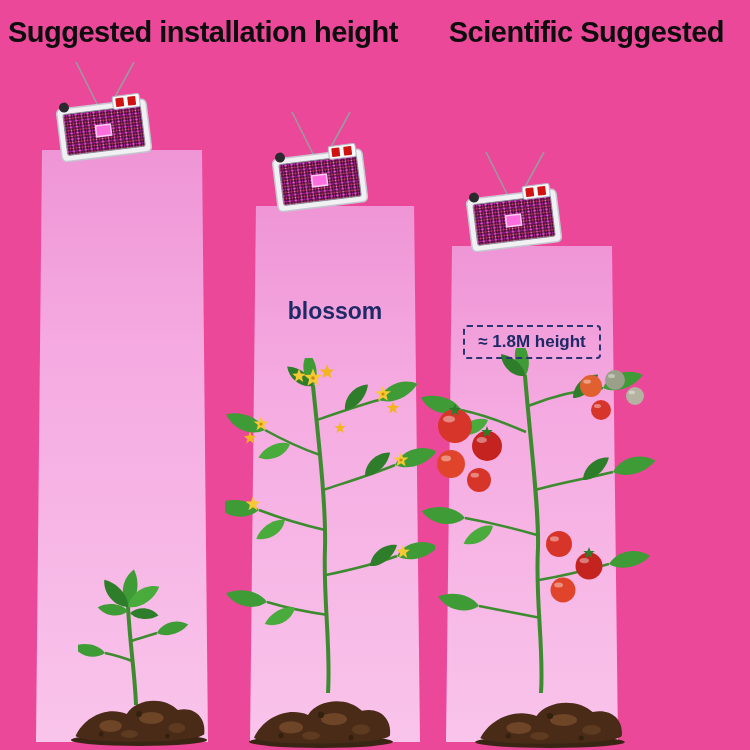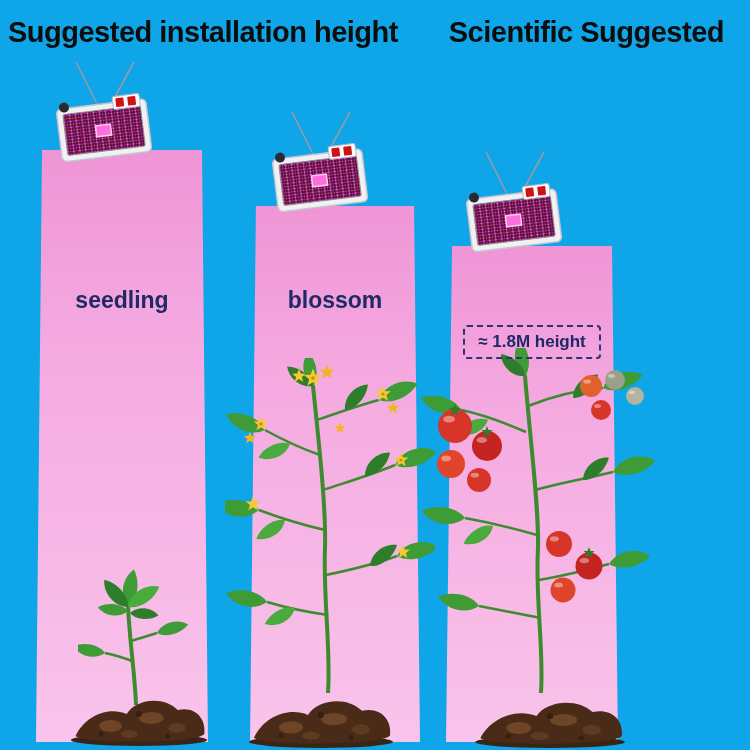--- a/index.html
+++ b/index.html
@@ -1,18 +1,18 @@
 <!DOCTYPE html>
 <html><head>
 <meta charset="utf-8">
 <style>
   * { margin:0; padding:0; box-sizing:border-box; }
   html,body { background:#ffffff; }
   body { font-family:"Liberation Sans", sans-serif; }
-  .canvas { position:relative; width:750px; height:750px; background:#0ea5e9; overflow:hidden; }
+  .canvas { position:relative; width:750px; height:750px; background:#ec4899; overflow:hidden; }
 
   
   .title-row { position:absolute; top:16px; left:8px; right:26px; display:flex; justify-content:space-between; z-index:6; }
   .title-row span { font-size:29px; font-weight:800; color:#0d0d0d; letter-spacing:-0.5px; }
   .description { position:absolute; left:205px; top:66px; width:534px; font-size:14.5px; font-weight:700; color:#1a1a1a; line-height:1.34; z-index:6; }
 
   
   .beam { position:absolute; z-index:1;
           background:linear-gradient(180deg,#ef95d6 0%,#f5abe1 35%,#f9c4eb 100%);
           clip-path:polygon(3.5% 0%, 96.5% 0%, 100% 100%, 0% 100%); }
@@ -22,21 +22,21 @@
 
   
   .fixture { position:absolute; z-index:5; width:115px; height:100px; }
   .fixture1 { left:46px;  top:62px; }
   .fixture2 { left:262px; top:112px; }
   .fixture3 { left:456px; top:152px; }
 
   
   .stage-label { position:absolute; z-index:4; text-align:center; font-weight:800; font-size:23px; color:#1e2a66; }
   .stage1 { left:36px;  width:172px; top:287px; }
-  .stage2 { left:250px; width:170px; top:287px; }
+  .stage2 { left:250px; width:170px; top:298px; }
   .stage3 { left:446px; width:172px; top:283px; }
 
   
   .height-box { position:absolute; z-index:4; height:34px; border:2.5px dashed #2a3470; border-radius:4px;
                 display:flex; align-items:center; justify-content:center;
                 font-weight:800; font-size:17px; color:#1e2a66; }
   .hb1 { left:55px;  top:328px; width:136px; }
   .hb2 { left:267px; top:328px; width:138px; }
   .hb3 { left:463px; top:325px; width:138px; }
 
@@ -126,21 +126,20 @@
       <rect x="13" y="42" width="90" height="53" rx="5" fill="#f1f1f4" stroke="#c6c6d0" stroke-width="1.5"></rect>
       <rect x="19" y="48" width="78" height="41" rx="2" fill="url(#led3)" stroke="#8c8c96" stroke-width="1"></rect>
       <rect x="50" y="63" width="15" height="11" fill="#ff6ede" stroke="#ffc9f2" stroke-width="1.5"></rect>
       <rect x="70" y="36" width="27" height="13" rx="2" fill="#fafafc" stroke="#b9b9c4"></rect>
       <rect x="73" y="38" width="8" height="9" rx="1" fill="#cf1212"></rect>
       <rect x="85" y="38" width="8" height="9" rx="1" fill="#cf1212"></rect>
       <circle cx="21" cy="41" r="5" fill="#2a2a2e"></circle>
     </g>
   </svg>
 
-  <div class="stage-label stage1">seedling</div>
   <div class="stage-label stage2">blossom</div>
 
   <div class="height-box hb3">≈ 1.8M height</div>
 
   <svg class="plant plant1" viewBox="0 0 115 160">
     <defs>
         <path id="lf1" d="M0 0 C9 -11 27 -12 38 -2 C27 7 9 8 0 0 Z"></path>
       </defs>
     <path d="M58 160 C57 130 52 100 50 62" stroke="#3d8b2f" stroke-width="4" fill="none" stroke-linecap="round"></path>
     <path d="M54 116 C44 112 36 110 27 108" stroke="#3d8b2f" stroke-width="2.5" fill="none"></path>

